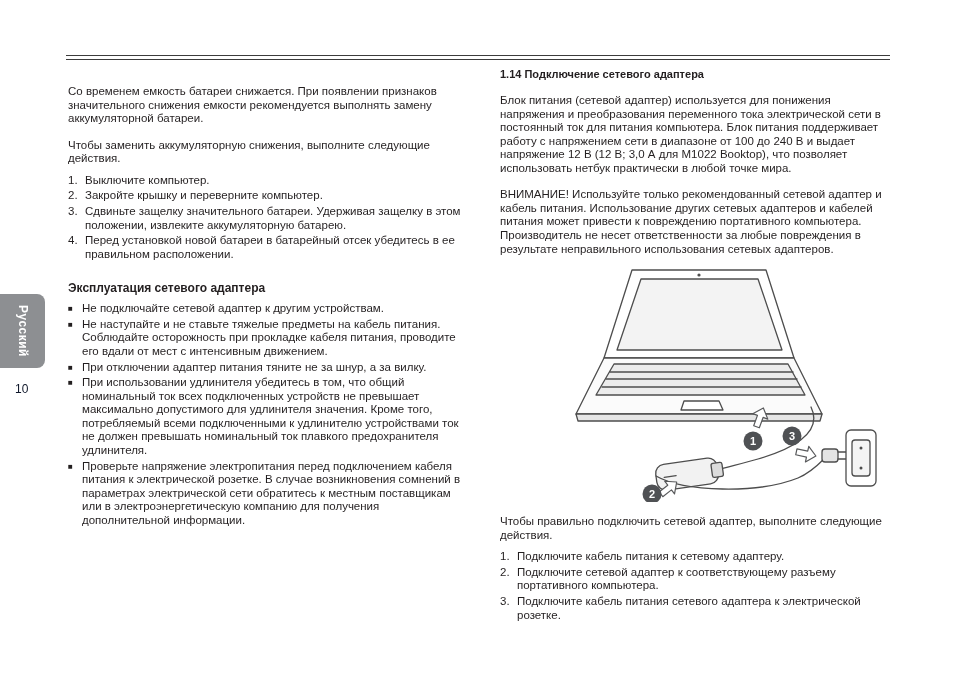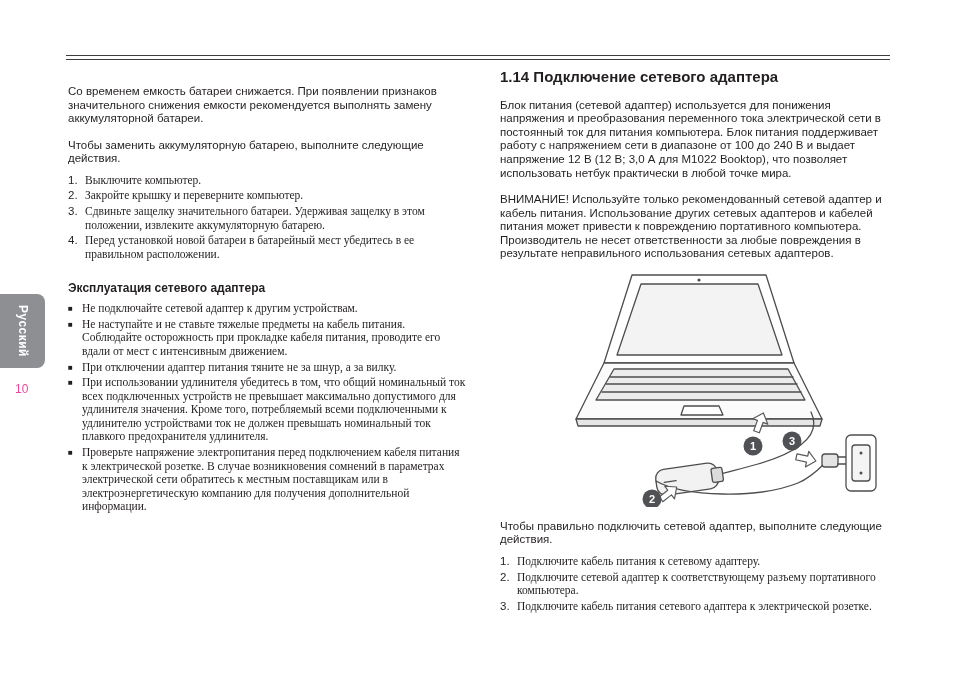--- a/index.html
+++ b/index.html
@@ -14,72 +14,72 @@
   }
   .lang-tab {
     position:absolute; left:0; top:294px; width:45px; height:74px;
     background:#8d8f92; border-radius:0 8px 8px 0;
     display:flex; align-items:center; justify-content:center;
   }
   .lang-tab span {
     transform:rotate(90deg); color:#ffffff; font-weight:bold; font-size:12px;
     white-space:nowrap; letter-spacing:.5px;
   }
-  .page-number { position:absolute; left:15px; top:382px; font-size:12px; color:#ec4899; }
+  .page-number { position:absolute; left:15px; top:382px; font-size:12px; color:#0f172a; }
 
   .col { position:absolute; font-size:11.5px; line-height:1.18; }
   .col-left  { left:68px;  top:72px; width:398px; }
   .col-right { left:500px; top:68px; width:392px; }
 
   .h2 { font-weight:bold; font-size:12px; margin:0 0 7px 0; }
-  .h1 { font-weight:bold; font-size:15px; margin:0 0 8px 0; }
+  .h1 { font-weight:bold; font-size:11px; margin:0 0 8px 0; }
   .para { margin:13px 0 8px 0; }
   .section-gap { margin-top:20px; }
 
   .list { margin:0 0 8px 0; }
   .list-row { display:flex; margin:0 0 2px 0; }
   .list-row .marker { flex:0 0 17px; }
   .list-row .marker.sq { flex:0 0 14px; font-size:8px; line-height:13.5px; }
-  .list-row .text { flex:1;font-family:Liberation Serif, serif; }
+  .list-row .text { flex:1; }
 
   .figure-wrap { margin:4px 0 6px 0; text-align:center; }
   .figure { display:block; margin:0 auto; }
 </style>
 </head>
 <body>
 
 <div class="page">
 
   <div class="top-rule"></div>
 
   <div class="lang-tab">
     <span>Русский</span>
   </div>
   <div class="page-number">10</div>
 
   <div class="col col-left">
     <p class="para">Со временем емкость батареи снижается. При появлении признаков значительного снижения емкости рекомендуется выполнять замену аккумуляторной батареи.</p>
-    <p class="para">Чтобы заменить аккумуляторную батарею, выполните следующие действия.</p>
+    <p class="para">Чтобы заменить аккумуляторную снижения, выполните следующие действия.</p>
 
     <div class="list">
       <div class="list-row">
         <span class="marker">1.</span>
         <span class="text">Выключите компьютер.</span>
       </div>
       <div class="list-row">
         <span class="marker">2.</span>
         <span class="text">Закройте крышку и переверните компьютер.</span>
       </div>
       <div class="list-row">
         <span class="marker">3.</span>
         <span class="text">Сдвиньте защелку значительного батареи. Удерживая защелку в этом положении, извлеките аккумуляторную батарею.</span>
       </div>
       <div class="list-row">
         <span class="marker">4.</span>
-        <span class="text">Перед установкой новой батареи в батарейный мест убедитесь в ее правильном расположении.</span>
+        <span class="text">Перед установкой новой батареи в батарейный отсек убедитесь в ее правильном расположении.</span>
       </div>
     </div>
 
 
     <div class="h2 section-gap">Эксплуатация сетевого адаптера</div>
 
     <div class="list">
       <div class="list-row">
         <span class="marker sq">■</span>
         <span class="text">Не подключайте сетевой адаптер к другим устройствам.</span>

